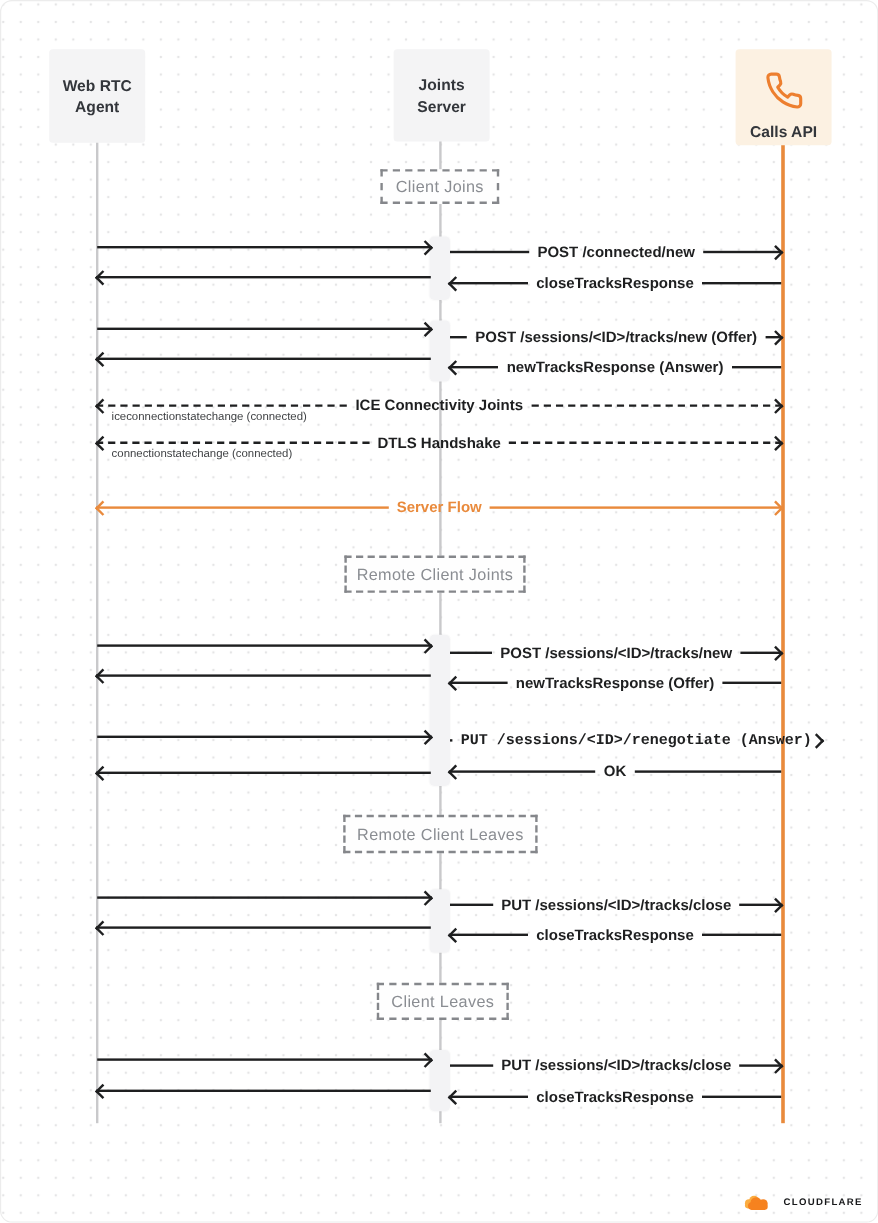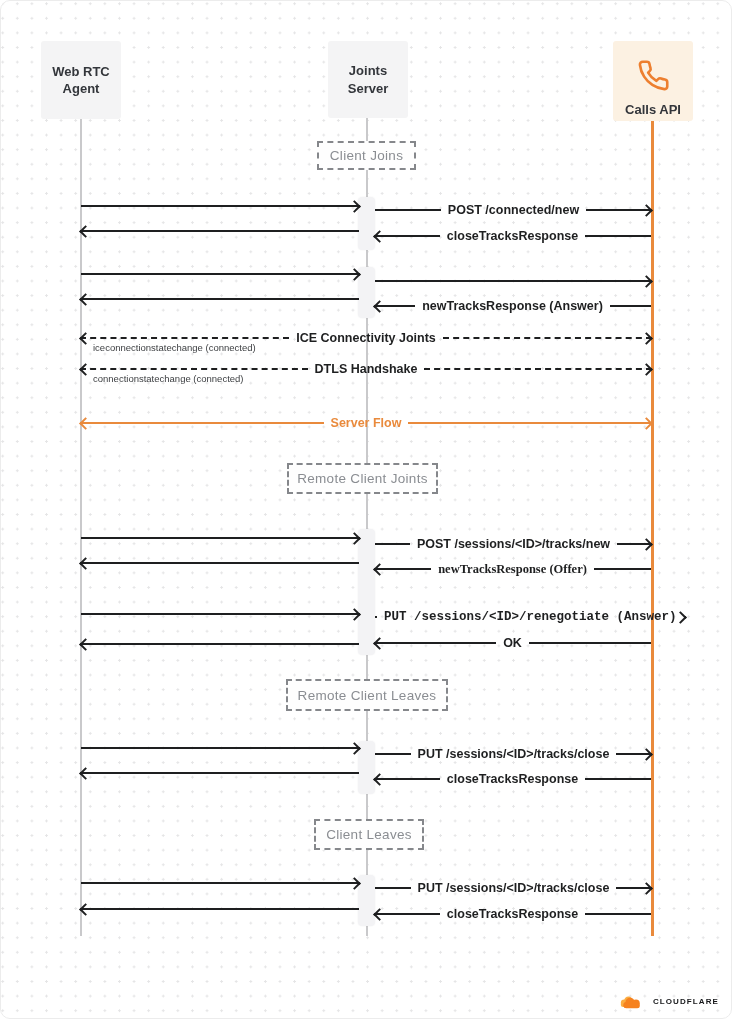--- a/index.html
+++ b/index.html
@@ -87,20 +87,21 @@
         <div class="seg" style="border-top-color: rgb(30, 31, 32);"></div>
         <div class="alabel" style="color: rgb(30, 31, 32);">closeTracksResponse</div>
         <div class="seg" style="border-top-color: rgb(30, 31, 32);"></div>
       </div>
       <div class="arrow" style="left: 80px; top: 263px; width: 278px;">
         <div class="seg" style="border-top-color: rgb(30, 31, 32);"></div>
         <div class="chev r" style="border-top-color: rgb(30, 31, 32); border-right-color: rgb(30, 31, 32);"></div>
       </div>
       <div class="arrow" style="left: 374px; top: 270px; width: 276px;">
         <div class="seg" style="border-top-color: rgb(30, 31, 32);"></div>
+        <div class="alabel" style="color: rgb(30, 31, 32);">POST /sessions/&lt;ID&gt;/tracks/new (Offer)</div>
         <div class="seg" style="border-top-color: rgb(30, 31, 32);"></div>
         <div class="chev r" style="border-top-color: rgb(30, 31, 32); border-right-color: rgb(30, 31, 32);"></div>
       </div>
       <div class="arrow" style="left: 80px; top: 288px; width: 278px;">
         <div class="chev l" style="border-top-color: rgb(30, 31, 32); border-right-color: rgb(30, 31, 32);"></div>
         <div class="seg" style="border-top-color: rgb(30, 31, 32);"></div>
       </div>
       <div class="arrow" style="left: 374px; top: 295px; width: 276px;">
         <div class="chev l" style="border-top-color: rgb(30, 31, 32); border-right-color: rgb(30, 31, 32);"></div>
         <div class="seg" style="border-top-color: rgb(30, 31, 32);"></div>
@@ -140,21 +141,21 @@
         <div class="seg" style="border-top-color: rgb(30, 31, 32);"></div>
         <div class="chev r" style="border-top-color: rgb(30, 31, 32); border-right-color: rgb(30, 31, 32);"></div>
       </div>
       <div class="arrow" style="left: 80px; top: 552px; width: 278px;">
         <div class="chev l" style="border-top-color: rgb(30, 31, 32); border-right-color: rgb(30, 31, 32);"></div>
         <div class="seg" style="border-top-color: rgb(30, 31, 32);"></div>
       </div>
       <div class="arrow" style="left: 374px; top: 558px; width: 276px;">
         <div class="chev l" style="border-top-color: rgb(30, 31, 32); border-right-color: rgb(30, 31, 32);"></div>
         <div class="seg" style="border-top-color: rgb(30, 31, 32);"></div>
-        <div class="alabel" style="color: rgb(30, 31, 32); font-family: Liberation Serif, serif;">newTracksResponse (Offer)</div>
+        <div class="alabel" style="color: rgb(30, 31, 32);">newTracksResponse (Offer)</div>
         <div class="seg" style="border-top-color: rgb(30, 31, 32);"></div>
       </div>
       <div class="arrow" style="left: 80px; top: 603px; width: 278px;">
         <div class="seg" style="border-top-color: rgb(30, 31, 32);"></div>
         <div class="chev r" style="border-top-color: rgb(30, 31, 32); border-right-color: rgb(30, 31, 32);"></div>
       </div>
       <div class="arrow" style="left: 374px; top: 606px; width: 276px;">
         <div class="seg" style="border-top-color: rgb(30, 31, 32);"></div>
         <div class="alabel" style="color: rgb(30, 31, 32); font-family: Liberation Mono, monospace;">PUT /sessions/&lt;ID&gt;/renegotiate (Answer)</div>
         <div class="seg" style="border-top-color: rgb(30, 31, 32);"></div>

